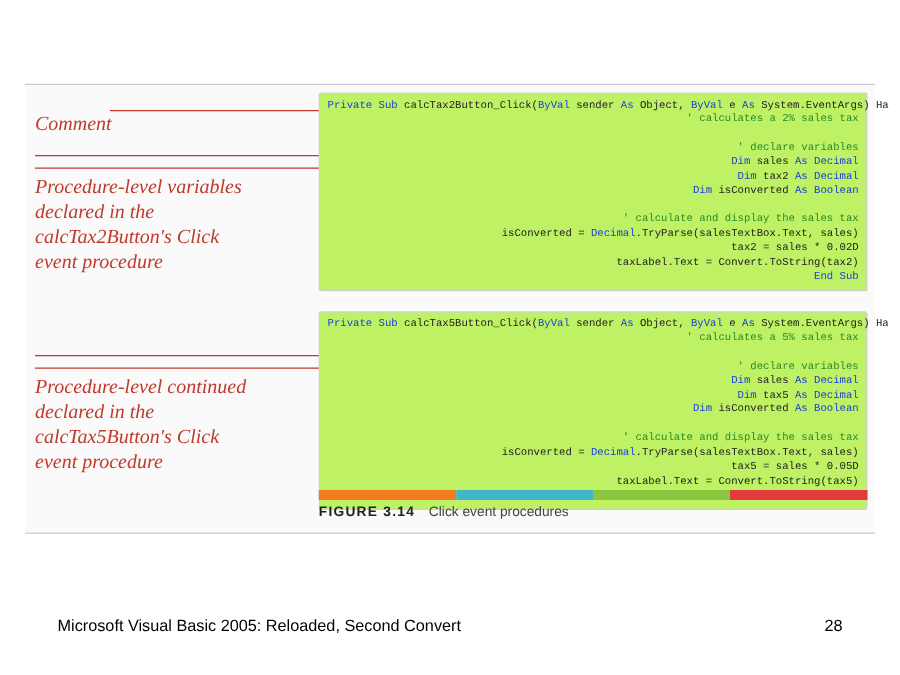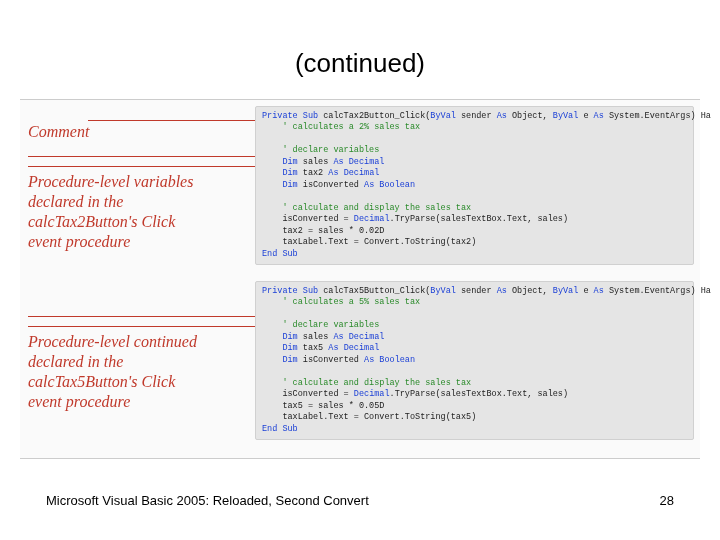--- a/index.html
+++ b/index.html
@@ -38,29 +38,30 @@
   }
   .ann-line {
     position: absolute;
     height: 1px;
     background: #c0392b;
   }
   .code-block {
     position: absolute;
     left: 235px;
     right: 6px;
-    background: #e5e5e5;
+    background: #bef264;
     border: 1px solid #d0d0d0;
     border-radius: 2px;
     font-family: Consolas, 'Courier New', monospace;
     font-size: 8.5px;
     line-height: 1.35;
     padding: 4px 6px;
     white-space: pre;
     color: #222;
+    text-align: right;
   }
   .code-block .kw { color: #1a3fd6; }
   .code-block .cm { color: #2a8a2a; }
   .figure-bar {
     position: absolute;
     left: 235px;
     right: 6px;
     bottom: 6px;
     height: 28px;
   }
@@ -90,21 +91,20 @@
     justify-content: space-between;
     font-size: 13px;
     color: #000;
   }
 </style>
 </head>
 <body>
 
 <h1 class="slide-title">
   <br>
-  <span>(continued)</span>
 </h1>
 
 <div class="figure-area">
 
   <div class="annotation" style="top:22px; left:8px;">
     <span>Comment</span>
   </div>
   <div class="ann-line" style="top:20px; left:68px; width:190px;"></div>
 
   <div class="annotation" style="top:72px; left:8px;">
@@ -140,19 +140,31 @@
 <span class="kw">    Dim</span><span> sales </span><span class="kw">As Decimal</span>
 <span class="kw">    Dim</span><span> tax5 </span><span class="kw">As Decimal</span>
 <span class="kw">    Dim</span><span> isConverted </span><span class="kw">As Boolean</span>
 
 <span class="cm">    ' calculate and display the sales tax</span>
 <span>    isConverted = </span><span class="kw">Decimal</span><span>.TryParse(salesTextBox.Text, sales)</span>
 <span>    tax5 = sales * 0.05D</span>
 <span>    taxLabel.Text = Convert.ToString(tax5)</span>
 <span class="kw">End Sub</span></div>
 
+  <div class="figure-bar">
+    <div class="stripe">
+      <span style="background:#f57c1f"></span>
+      <span style="background:#3fb6c9"></span>
+      <span style="background:#8cc63f"></span>
+      <span style="background:#e23b3b"></span>
+    </div>
+    <div class="caption">
+      <span class="fignum">FIGURE 3.14</span>
+      <span>Click event procedures</span>
+    </div>
+  </div>
 
 </div>
 
 <div class="footer">
   <span>Microsoft Visual Basic 2005: Reloaded, Second Convert</span>
   <span>28</span>
 </div>
 
 </body></html>

